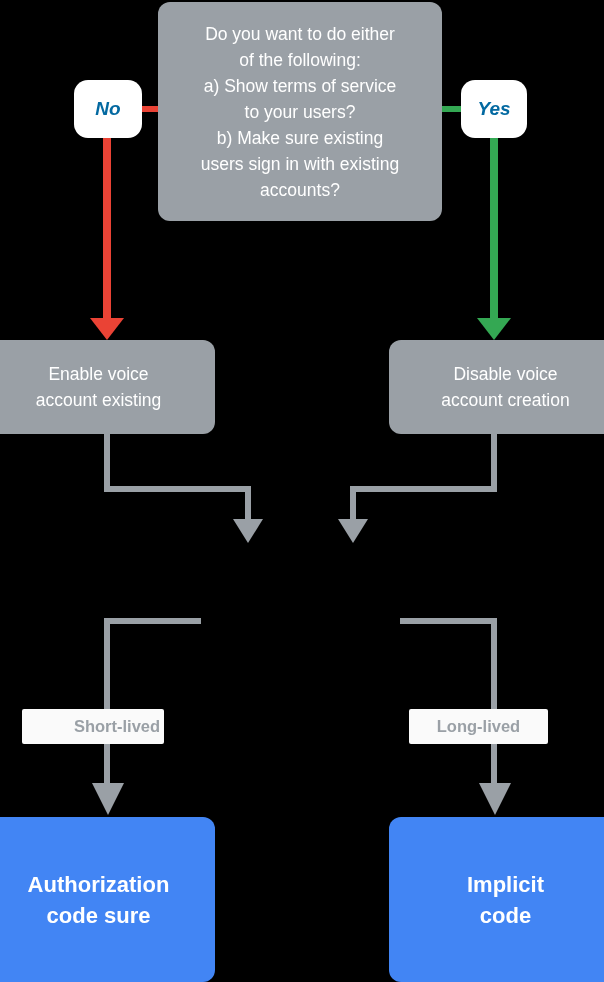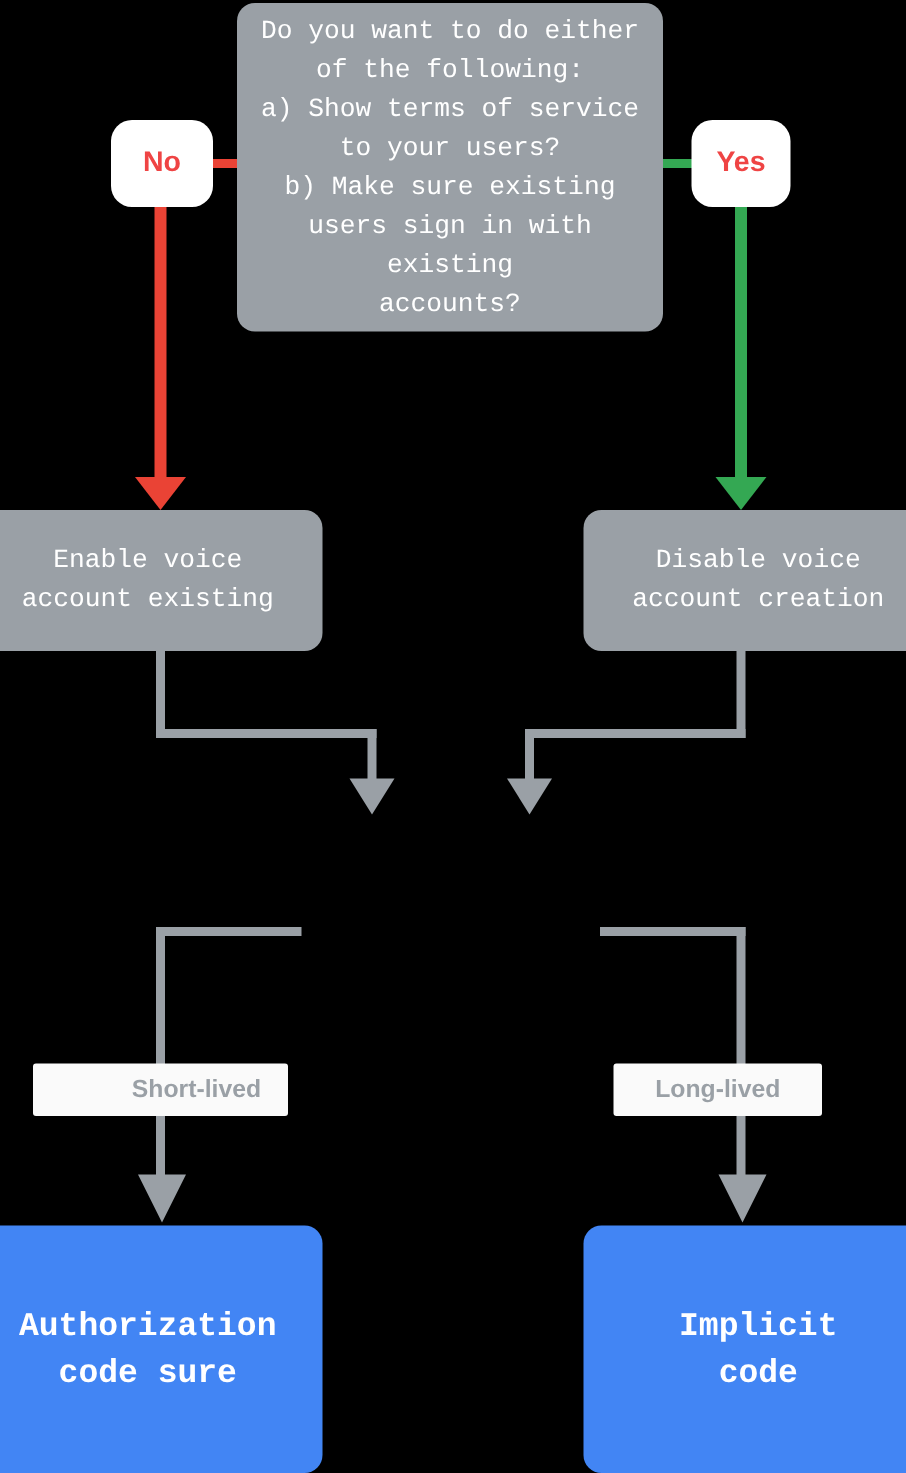--- a/index.html
+++ b/index.html
@@ -38,36 +38,36 @@
   .node-blue {
     background: #4285f4;
     color: #ffffff;
     font-size: 22px;
     line-height: 31px;
     font-weight: 700;
   }
   .node-inner {
     padding: 0 14px;
     white-space: pre-line;
-    font-family: Liberation Mono, monospace;
   }
 
   
   .pill {
     position: absolute;
     box-sizing: border-box;
     background: #ffffff;
     border-radius: 14px;
     display: flex;
     align-items: center;
     justify-content: center;
     font-size: 19px;
     font-weight: 700;
-    color: #ef4444;
+    color: #0369a1;
     z-index: 5;
+    font-style: italic;
   }
 
   
   .edge-label {
     position: absolute;
     box-sizing: border-box;
     background: #fafafa;
     display: flex;
     align-items: center;
     justify-content: center;
@@ -142,21 +142,21 @@
     <div class="node-inner">Enable voice
 account existing</div>
   </div>
 
   <div class="node node-gray" style="left:389px; top:340px; width:233px; height:94px; border-radius:12px;">
     <div class="node-inner">Disable voice
 account creation</div>
   </div>
 
 
-  <div class="edge-label" style="left:22px; top:709px; width:170px; height:35px;padding-left:48px;">
+  <div class="edge-label" style="left:22px; top:709px; width:142px; height:35px;padding-left:48px;">
     <span>Short-lived</span>
   </div>
 
   <div class="edge-label" style="left:409px; top:709px; width:139px; height:35px;">
     <span>Long-lived</span>
   </div>
 
   <div class="node node-blue" style="left:-18px; top:817px; width:233px; height:165px;">
     <div class="node-inner">Authorization
 code sure</div>

